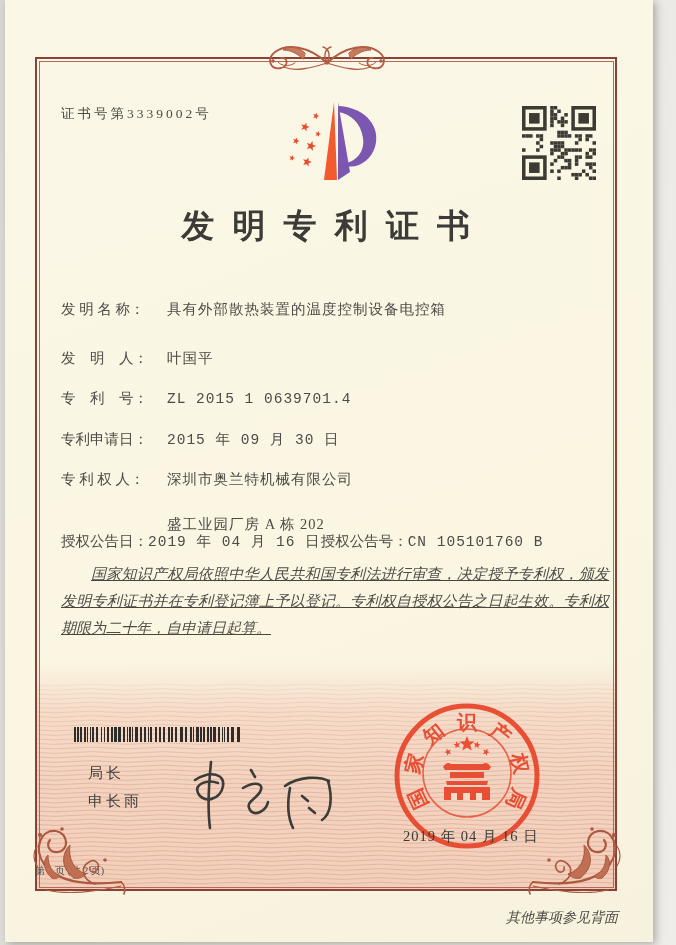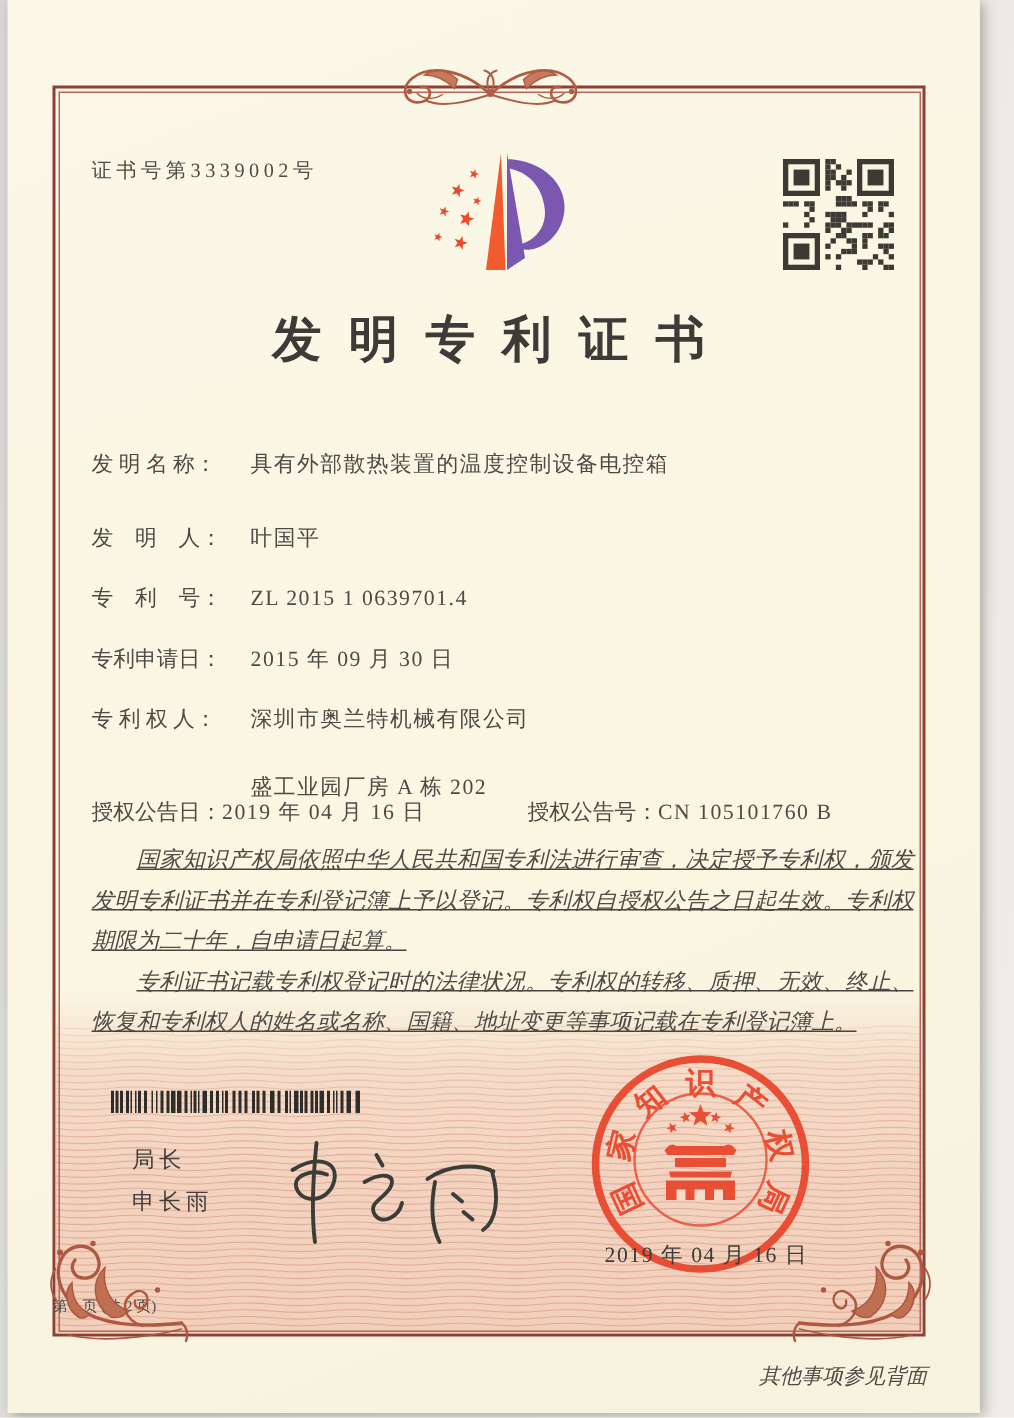--- a/index.html
+++ b/index.html
@@ -32,23 +32,23 @@
   .logo{position:absolute;left:276px;top:94px;width:108px;height:94px;}
   .qr{position:absolute;left:517px;top:106px;width:74px;height:74px;}
   .title{
     position:absolute;left:30px;top:204px;width:583px;margin:0;
     text-align:center;font-size:33px;font-weight:bold;color:#3c3b37;
     letter-spacing:.55em;text-indent:.5em;
   }
   
   .row{position:absolute;left:56px;font-size:14.5px;color:#4c4b45;white-space:nowrap;}
   .row .lab{display:inline-block;width:106px;margin-top:16px;}
-  .row .val{letter-spacing:1px;}
+  .row .val{letter-spacing:1px;font-family:Liberation Mono, monospace;}
   .addr2{position:absolute;left:162px;font-size:14.5px;letter-spacing:1px;color:#4c4b45;}
-  .lab2{display:inline-block;margin-left:68px;text-align:center;}
+  .lab2{display:inline-block;text-align:center;}
   
   .paras{position:absolute;left:56px;top:561px;width:548px;text-decoration:underline;}
   .paras p{
     margin:0;font-size:15px;line-height:27px;text-align:justify;
     text-indent:2em;font-style:italic;color:#4d4c46;
   }
   
   .barcode{position:absolute;left:69px;top:727px;width:172px;height:15px;}
   .director{position:absolute;left:72px;top:764px;font-size:15px;letter-spacing:3px;color:#403f3b;font-family:"Liberation Sans","DejaVu Sans",sans-serif;margin-left:11px;}
   .director div{margin-bottom:9px;}
@@ -275,21 +275,20 @@
   <div class="row" style="top:454px">
     <span class="lab">专 利 权 人：</span><span class="val">深圳市奥兰特机械有限公司</span>
   </div>
   <div class="addr2" style="top:515px">盛工业园厂房 A 栋 202</div>
   <div class="row" style="top:532px">
     <span>授权公告日：</span><span class="val">2019 年 04 月 16 日</span><span class="lab2">授权公告号：</span><span class="val">CN 105101760 B</span>
   </div>
 
   <div class="paras">
     <p>国家知识产权局依照中华人民共和国专利法进行审查，决定授予专利权，颁发发明专利证书并在专利登记簿上予以登记。专利权自授权公告之日起生效。专利权期限为二十年，自申请日起算。</p>
-    <p>专利证书记载专利权登记时的法律状况。专利权的转移、质押、无效、终止、恢复和专利权人的姓名或名称、国籍、地址变更等事项记载在专利登记簿上。</p>
   </div>
 
   <svg class="barcode" id="barcode-svg" viewBox="0 0 172 15" preserveAspectRatio="none">
       <rect x="0" y="0" width="2" height="15" fill="#2f2d29"></rect>
       <rect x="3" y="0" width="2" height="15" fill="#2f2d29"></rect>
       <rect x="6" y="0" width="2" height="15" fill="#2f2d29"></rect>
       <rect x="10" y="0" width="2" height="15" fill="#2f2d29"></rect>
       <rect x="13" y="0" width="1" height="15" fill="#2f2d29"></rect>
       <rect x="16" y="0" width="1" height="15" fill="#2f2d29"></rect>
       <rect x="18" y="0" width="2" height="15" fill="#2f2d29"></rect>

